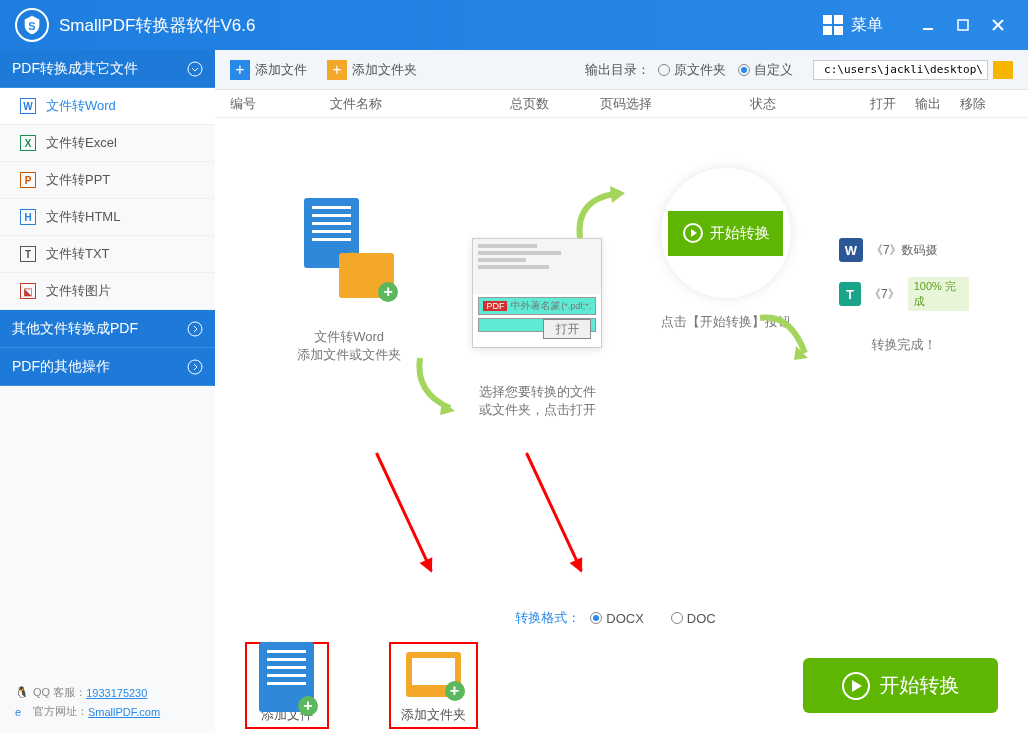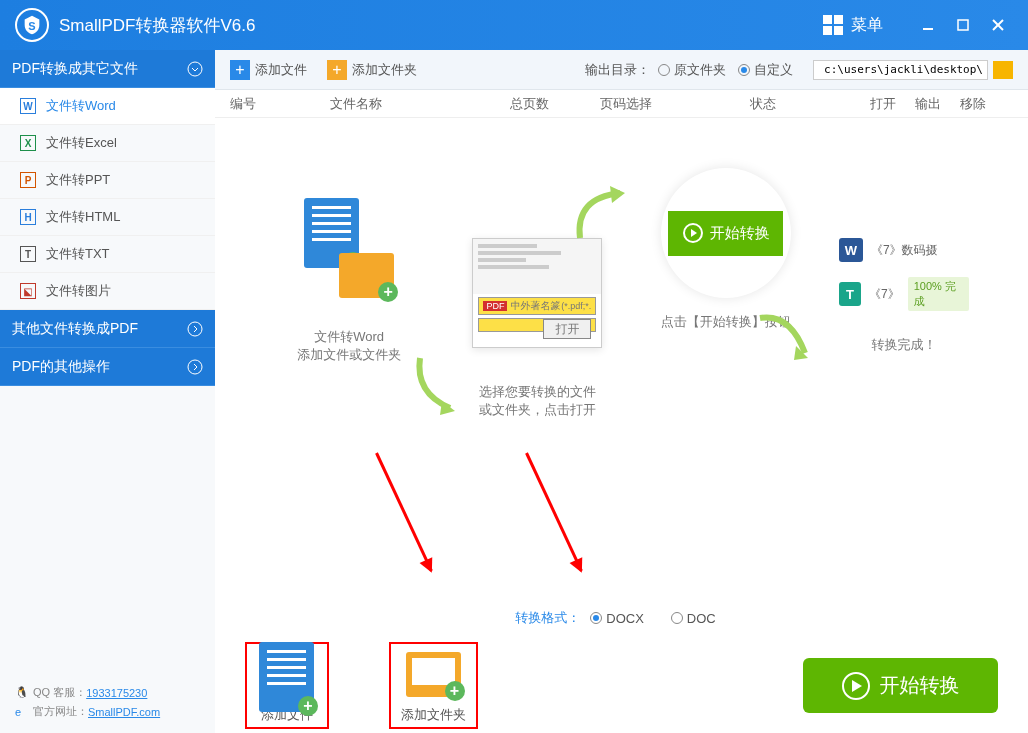--- a/index.html
+++ b/index.html
@@ -58,21 +58,21 @@
 
 .file-shape { position: absolute; width: 55px; height: 70px; background: #2f88d9; top: 0; left: 15px; border-radius: 3px; }
 .file-shape::before { content: ''; position: absolute; top: 8px; left: 8px; right: 8px; height: 40px; background: repeating-linear-gradient(#fff 0, #fff 3px, transparent 3px, transparent 8px); }
 .folder-shape { position: absolute; width: 55px; height: 45px; background: #f4a82a; bottom: 20px; right: 15px; border-radius: 3px; }
 .plus-badge { position: absolute; width: 20px; height: 20px; background: #5cb85c; border-radius: 50%; color: #fff; display: flex; align-items: center; justify-content: center; font-size: 16px; font-weight: bold; }
 
 
 .dialog-mock { width: 130px; height: 110px; background: #fff; border: 1px solid #ccc; margin: 0 auto; position: relative; font-size: 10px; text-align: left; box-shadow: 0 2px 8px rgba(0,0,0,0.1); }
 .dialog-top { height: 55px; background: #f5f5f5; padding: 5px; }
 .dialog-line { height: 4px; background: #ccc; margin-bottom: 3px; }
-.dialog-bar { height: 18px; background: #fde047; border: 1px solid #999; display: flex; align-items: center; padding: 0 4px; margin: 3px 5px; }
+.dialog-bar { height: 18px; background: #5eead4; border: 1px solid #999; display: flex; align-items: center; padding: 0 4px; margin: 3px 5px; }
 .pdf-badge { background: #d32f2f; color: #fff; padding: 0 3px; font-size: 9px; margin-right: 3px; }
 .open-btn { position: absolute; bottom: 8px; right: 10px; width: 48px; height: 20px; border: 1px solid #888; background: #f0f0f0; text-align: center; line-height: 18px; font-size: 12px; }
 
 
 .start-circle { width: 130px; height: 130px; border-radius: 50%; background: #fff; box-shadow: 0 0 12px rgba(0,0,0,0.1); display: flex; align-items: center; justify-content: center; margin: 0 auto; }
 .start-label { width: 115px; height: 45px; background: #5eb602; display: flex; align-items: center; justify-content: center; color: #fff; font-size: 15px; }
 
 
 .complete-box { width: 130px; margin: 0 auto; text-align: left; }
 .result-row { display: flex; align-items: center; margin-bottom: 15px; font-size: 12px; color: #666; }

